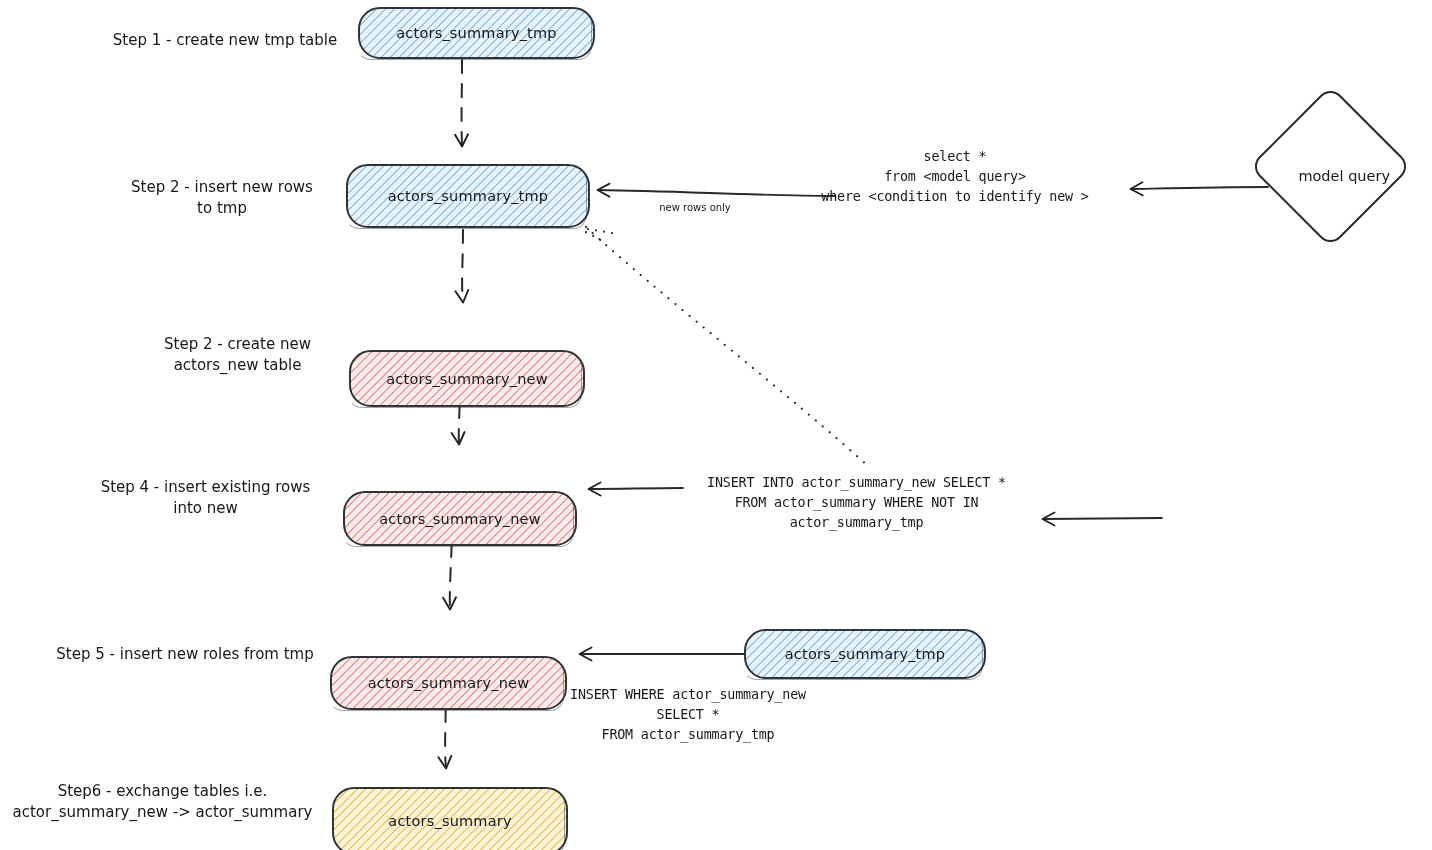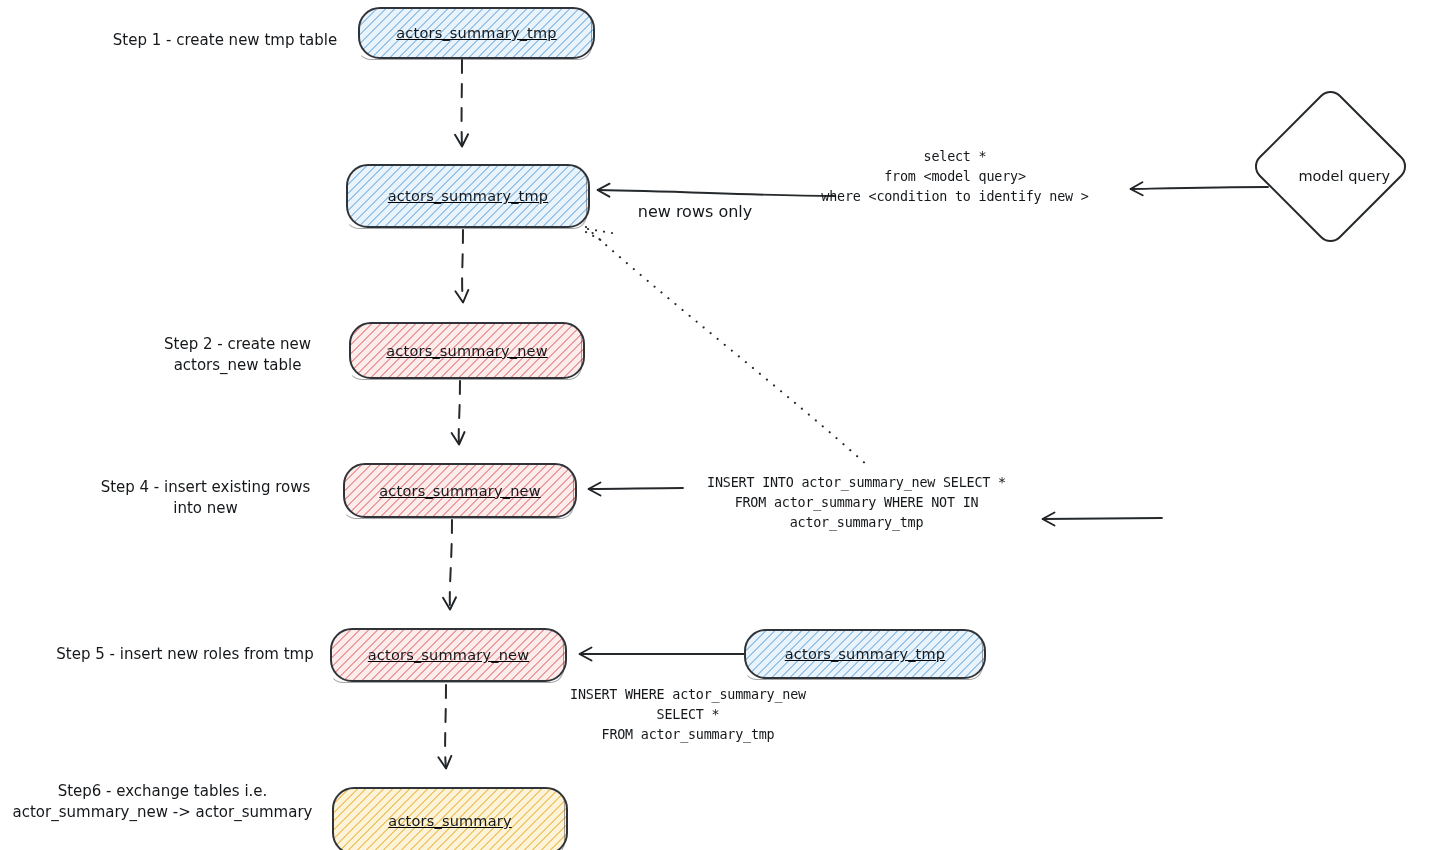--- a/index.html
+++ b/index.html
@@ -28,21 +28,20 @@
   }
   .node {
     position: absolute;
     box-sizing: border-box;
     border: 2.2px solid #2b2f33;
     border-radius: 22px;
     display: flex;
     align-items: center;
     justify-content: center;
     text-align: center;
-    text-decoration: underline;
   }
   .node .node-label {
     position: relative;
     z-index: 2;
     font-family: "DejaVu Sans", sans-serif;
     font-size: 14.5px;
     color: #16191c;
     letter-spacing: .2px;
     white-space: nowrap;
   }
@@ -59,20 +58,21 @@
   }
   .fill-red {
     background-color: #fdecec;
     background-image: repeating-linear-gradient(
       -45deg,
       rgba(226,110,110,.62) 0px,
       rgba(226,110,110,.62) 1.4px,
       rgba(255,255,255,0) 1.4px,
       rgba(255,255,255,0) 6.2px);
     border-color: #303438;
+    margin-top: 28px;
   }
   .fill-green {
     background-color: #e6f6f1;
     background-image: repeating-linear-gradient(
       -45deg,
       rgba(62,176,152,.6) 0px,
       rgba(62,176,152,.6) 1.4px,
       rgba(255,255,255,0) 1.4px,
       rgba(255,255,255,0) 6.2px);
     border-color: #303438;
@@ -116,21 +116,21 @@
   .caption {
     position: absolute;
     font-size: 15px;
     line-height: 1.42;
     color: #15181b;
     text-align: center;
     white-space: pre-line;
   }
   .edge-label {
     position: absolute;
-    font-size: 16px;
+    font-size: 10px;
     line-height: 1.42;
     color: #15181b;
     text-align: center;
     white-space: pre-line;
   }
   .mono-label {
     position: absolute;
     font-family: "DejaVu Sans Mono", monospace;
     font-size: 13.4px;
     line-height: 1.5;
@@ -169,20 +169,22 @@
     <path d="M683,488 C650,488 620,489 589,489" fill="none" stroke="#26292c" stroke-width="1.8" stroke-linecap="round" marker-end="url(#ah)"></path>
 
     <path d="M748,654 C700,654 640,654 580,654" fill="none" stroke="#26292c" stroke-width="1.8" stroke-linecap="round" marker-end="url(#ah)"></path>
   </svg>
 
   <div class="caption" style="left:100px; top:30px; width:250px;">Step 1 - create new tmp table</div>
   <div class="node fill-blue" style="left:358px; top:7px; width:237px; height:52px;">
     <span class="node-label">actors_summary_tmp</span>
   </div>
 
+  <div class="caption" style="left:98px; top:177px; width:248px;">Step 2 - insert new rows
+to tmp</div>
   <div class="node fill-blue" style="left:346px; top:164px; width:244px; height:64px;">
     <span class="node-label">actors_summary_tmp</span>
   </div>
   <div class="edge-label" style="left:630px; top:201px; width:130px;">new rows only</div>
   <div class="mono-label" style="left:800px; top:147px; width:310px;">select *
 from &lt;model query&gt;
 where &lt;condition to identify new &gt;</div>
 
   <div class="diamond" style="left:1273px; top:109px; width:115px; height:115px;"></div>
   <div class="diamond-label" style="left:1271px; top:168px; width:119px;">model query</div>

